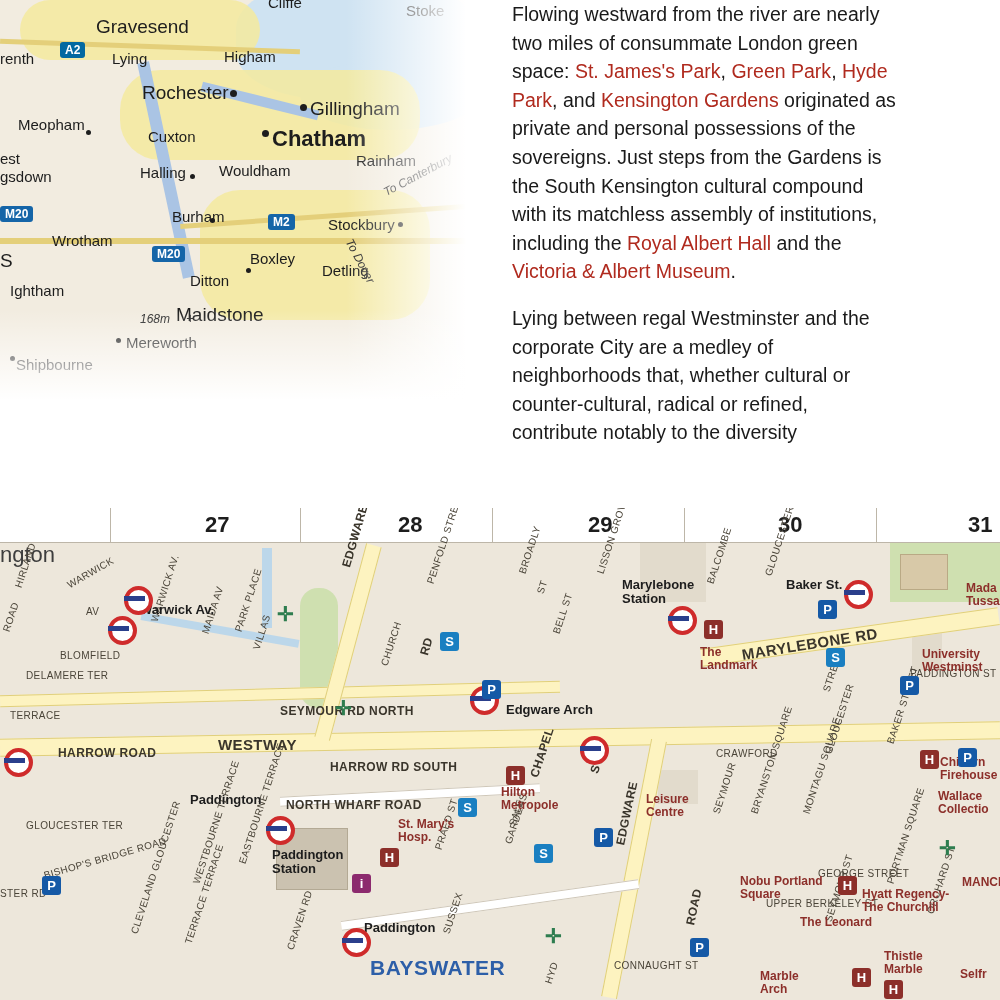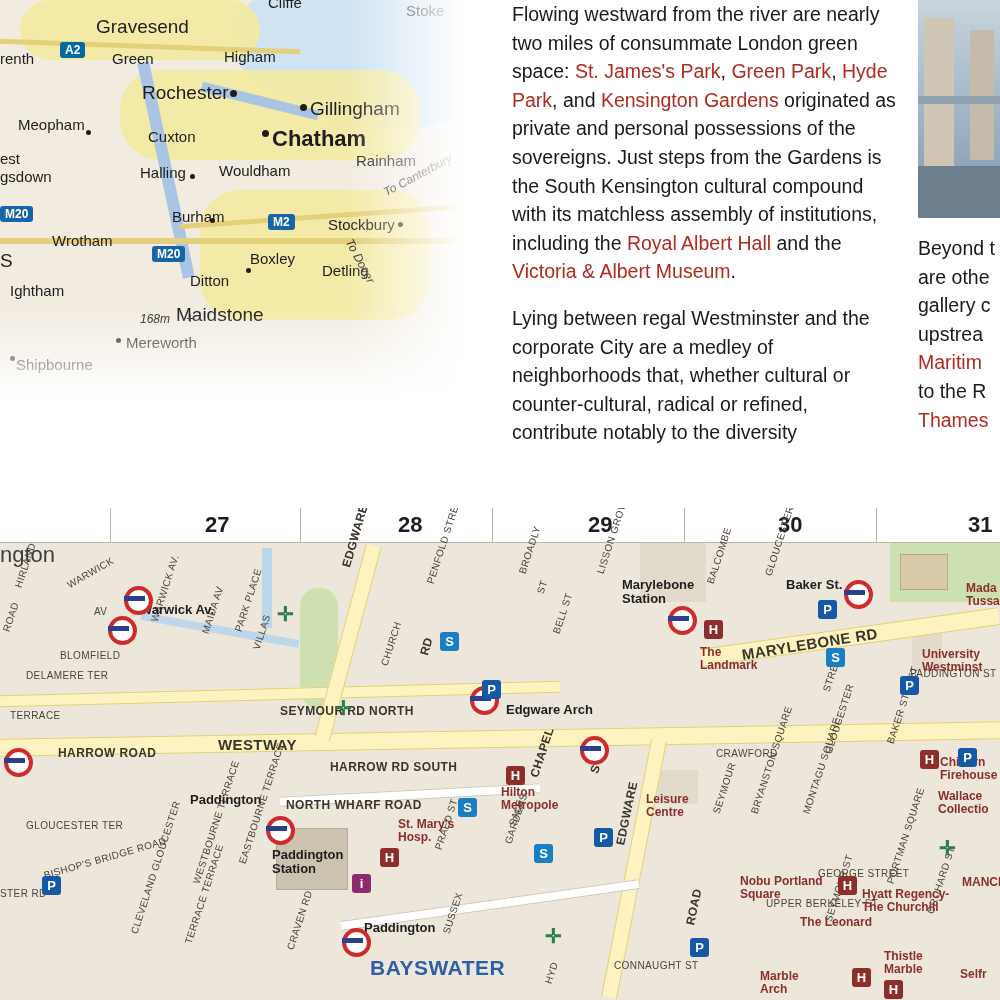--- a/index.html
+++ b/index.html
@@ -103,21 +103,21 @@
     <div class="dot small" style="left:86px;top:130px;"></div>
     <div class="dot small" style="left:190px;top:174px;"></div>
     <div class="dot small" style="left:210px;top:218px;"></div>
     <div class="dot small" style="left:246px;top:268px;"></div>
     <div class="dot small" style="left:10px;top:356px;"></div>
     <div class="dot small" style="left:116px;top:338px;"></div>
     <div class="dot small" style="left:398px;top:222px;"></div>
 
     <div id="regional-labels">
         <div class="town mid" style="left: 96px; top: 16px;">Gravesend</div>
-        <div class="town" style="left: 112px; top: 50px;">Green</div>
+        <div class="town" style="left: 112px; top: 50px;">Lying</div>
         <div class="town" style="left: 224px; top: 48px;">Higham</div>
         <div class="town" style="left: 406px; top: 2px;">Stoke</div>
         <div class="town" style="left: 268px; top: -6px;">Cliffe</div>
         <div class="town mid" style="left: 142px; top: 82px;">Rochester</div>
         <div class="town mid" style="left: 310px; top: 98px;">Gillingham</div>
         <div class="town big" style="left: 272px; top: 126px;">Chatham</div>
         <div class="town" style="left: 18px; top: 116px;">Meopham</div>
         <div class="town" style="left: 148px; top: 128px;">Cuxton</div>
         <div class="town" style="left: 356px; top: 152px;">Rainham</div>
         <div class="town" style="left: 140px; top: 164px;">Halling</div>
@@ -148,38 +148,20 @@
 
     <div class="fade-right"></div>
     <div class="fade-bottom"></div>
   </div>
 
   <div id="article">
     <p><span>Flowing westward from the river are nearly two miles of consummate London green space: </span><span class="hl">St. James's Park</span>, <span class="hl">Green Park</span>, <span class="hl">Hyde Park</span>, and <span class="hl">Kensington Gardens</span><span> originated as private and personal possessions of the sovereigns. Just steps from the Gardens is the South Kensington cultural compound with its matchless assembly of institutions, including the </span><span class="hl">Royal Albert Hall</span> and the <span class="hl">Victoria &amp; Albert Museum</span><span>.</span></p>
     <p>Lying between regal Westminster and the corporate City are a medley of neighborhoods that, whether cultural or counter-cultural, radical or refined, contribute notably to the diversity</p>
   </div>
 
-  <div id="photo-col">
-    <div id="photo">
-      <div class="sky"></div>
-      <div class="tower"></div>
-      <div class="tower2"></div>
-      <div class="span"></div>
-      <div class="water2"></div>
-    </div>
-    <div class="caption">
-      <div>Beyond t</div>
-      <div>are othe</div>
-      <div>gallery c</div>
-      <div>upstrea</div>
-      <div class="hl">Maritim</div>
-      <div>to the R</div>
-      <div class="hl">Thames</div>
-    </div>
-  </div>
 </div>
 
 <div id="street-map">
 
   <div class="park" style="left:300px;top:80px;width:38px;height:120px;border-radius:18px;"></div>
   <div class="park" style="left:890px;top:34px;width:110px;height:60px;"></div>
   <div class="canal" style="left:140px;top:118px;width:160px;height:8px;transform:rotate(10deg);"></div>
   <div class="canal" style="left:262px;top:40px;width:10px;height:80px;"></div>
 
   <div class="block" style="left:640px;top:34px;width:66px;height:60px;"></div>
@@ -217,21 +199,21 @@
       <div class="st mid" style="left: 424px; top: 140px; transform: rotate(-74deg); transform-origin: left center;">RD</div>
       <div class="st big" style="left: 742px; top: 138px; transform: rotate(-9deg); transform-origin: left center;">MARYLEBONE RD</div>
       <div class="st big" style="left: 218px; top: 228px; transform-origin: left center; text-align: right;">WESTWAY</div>
       <div class="st mid" style="left: 280px; top: 196px; transform-origin: left center;">SEYMOUR  RD   NORTH</div>
       <div class="st mid" style="left: 330px; top: 252px; transform-origin: left center;">HARROW  RD   SOUTH</div>
       <div class="st mid" style="left: 58px; top: 238px; transform-origin: left center;">HARROW   ROAD</div>
       <div class="st mid" style="left: 286px; top: 290px; transform-origin: left center;">NORTH  WHARF  ROAD</div>
       <div class="st mid" style="left: 620px; top: 330px; transform: rotate(-78deg); transform-origin: left center;">EDGWARE</div>
       <div class="st mid" style="left: 690px; top: 410px; transform: rotate(-78deg); transform-origin: left center;">ROAD</div>
       <div class="st" style="left: 68px; top: 72px; transform: rotate(-30deg); transform-origin: left center;">WARWICK</div>
-      <div class="st" style="left: 94px; top: 98px; transform-origin: left center;">AV</div>
+      <div class="st" style="left: 86px; top: 98px; transform-origin: left center;">AV</div>
       <div class="st" style="left: 18px; top: 74px; transform: rotate(-72deg); transform-origin: left center;">HIRLAND</div>
       <div class="st" style="left: 6px; top: 118px; transform: rotate(-72deg); transform-origin: left center;">ROAD</div>
       <div class="st" style="left: 60px; top: 142px; transform-origin: left center;">BLOMFIELD</div>
       <div class="st" style="left: 154px; top: 108px; transform: rotate(-72deg); transform-origin: left center;">WARWICK AV.</div>
       <div class="st" style="left: 205px; top: 120px; transform: rotate(-72deg); transform-origin: left center;">MAIDA  AV</div>
       <div class="st" style="left: 238px; top: 118px; transform: rotate(-72deg); transform-origin: left center;">PARK PLACE</div>
       <div class="st" style="left: 256px; top: 136px; transform: rotate(-72deg); transform-origin: left center;">VILLAS</div>
       <div class="st" style="left: 26px; top: 162px; transform-origin: left center;">DELAMERE  TER</div>
       <div class="st" style="left: 10px; top: 202px; transform-origin: left center;">TERRACE</div>
       <div class="st" style="left: 384px; top: 152px; transform: rotate(-72deg); transform-origin: left center;">CHURCH</div>

